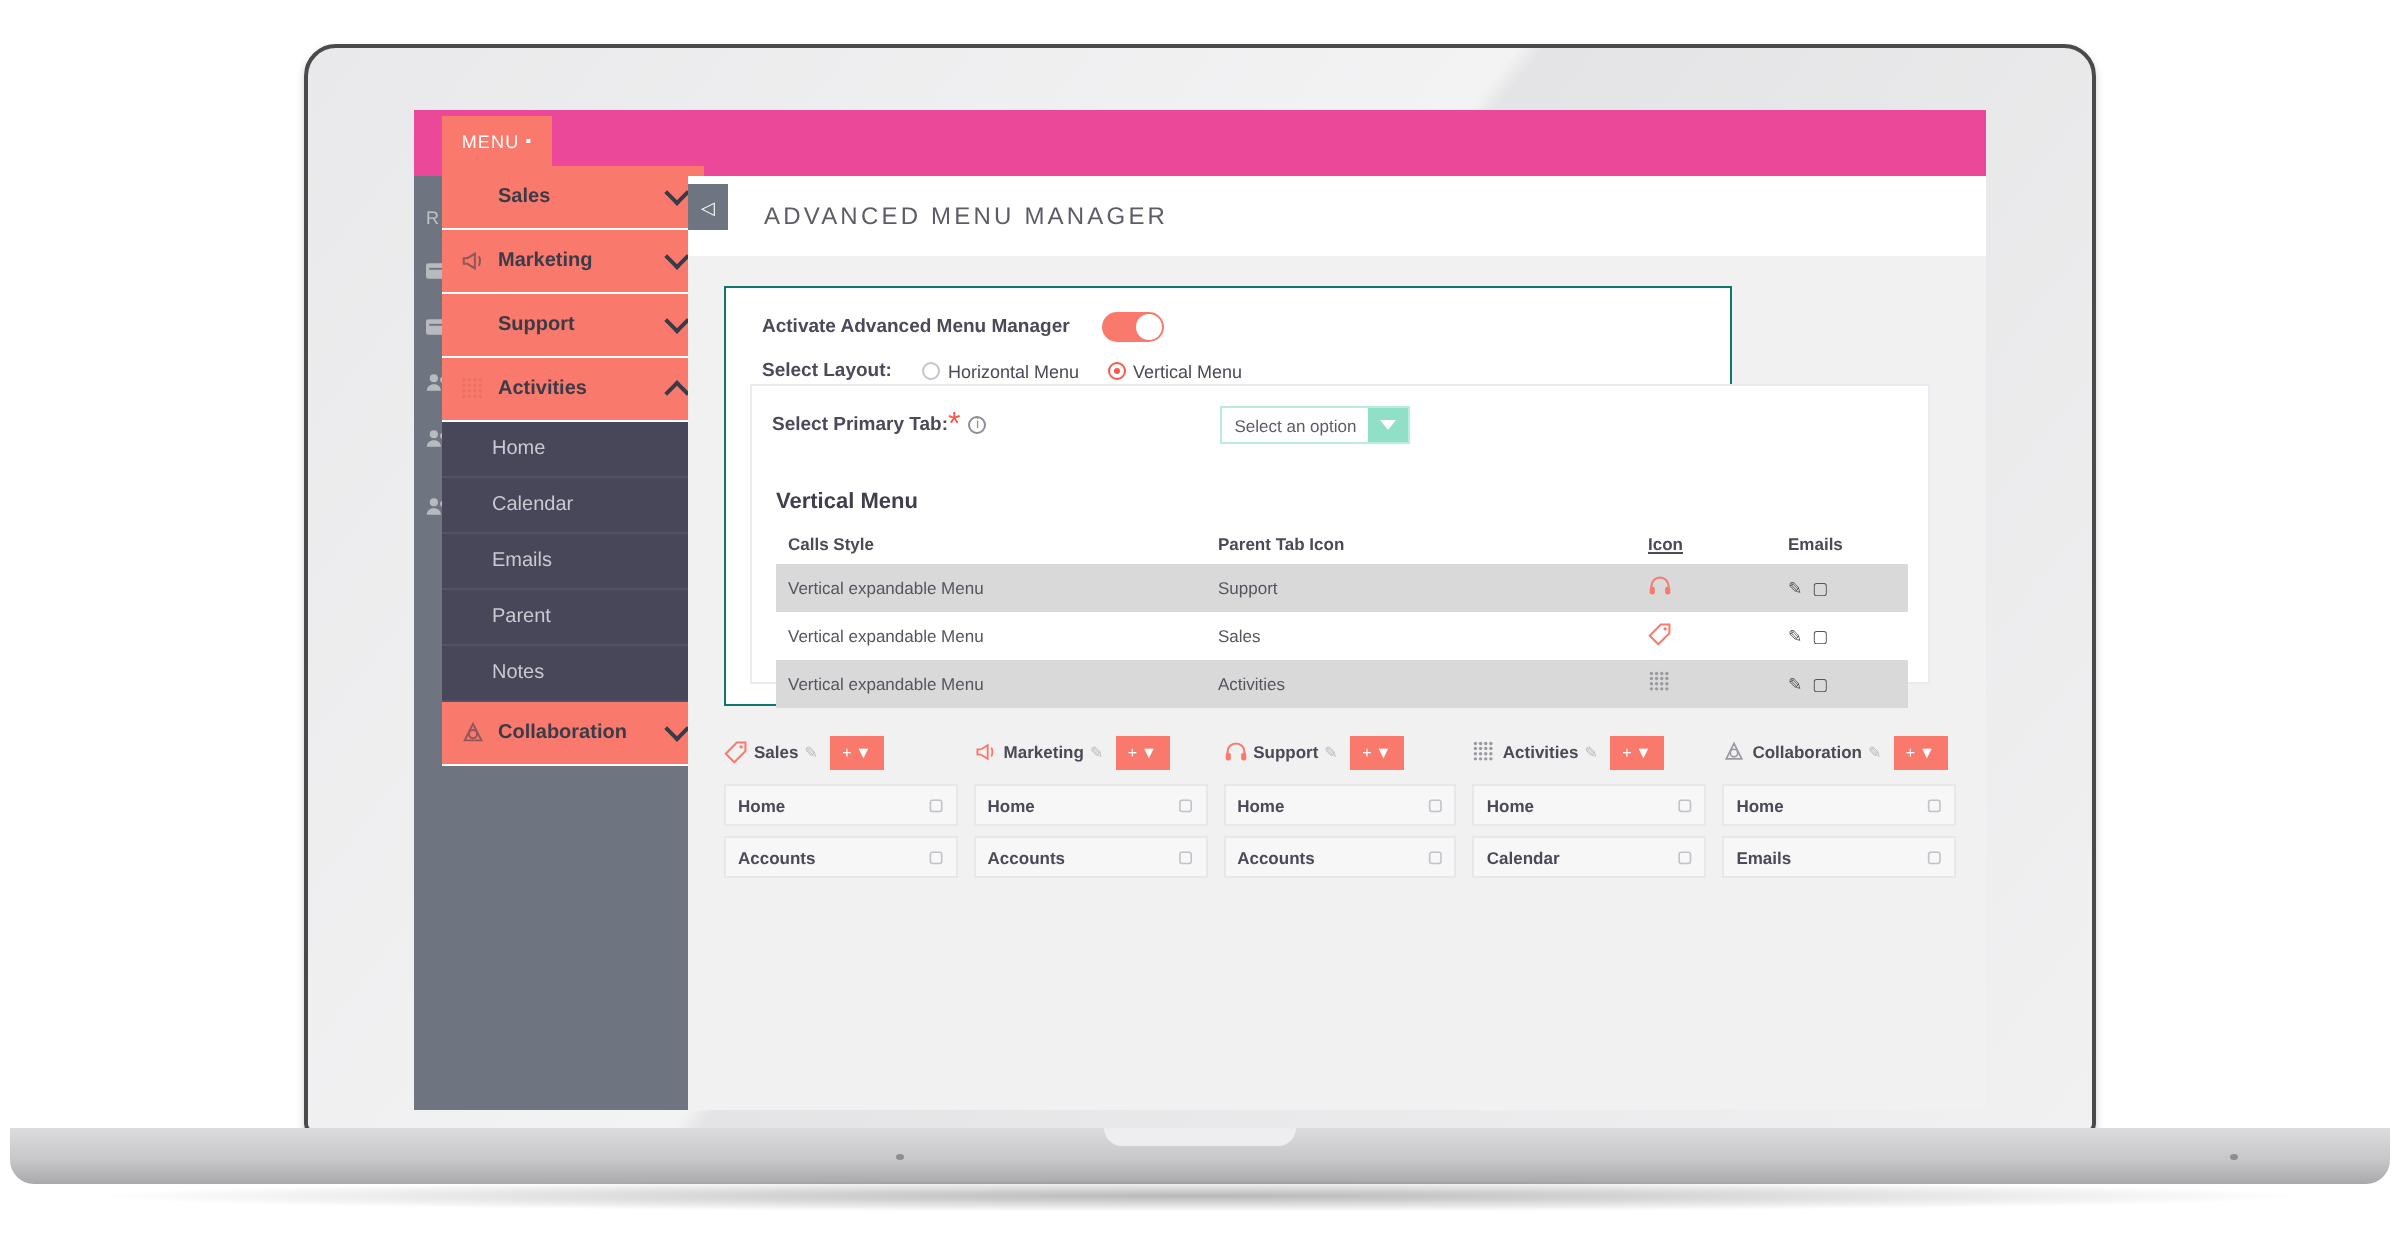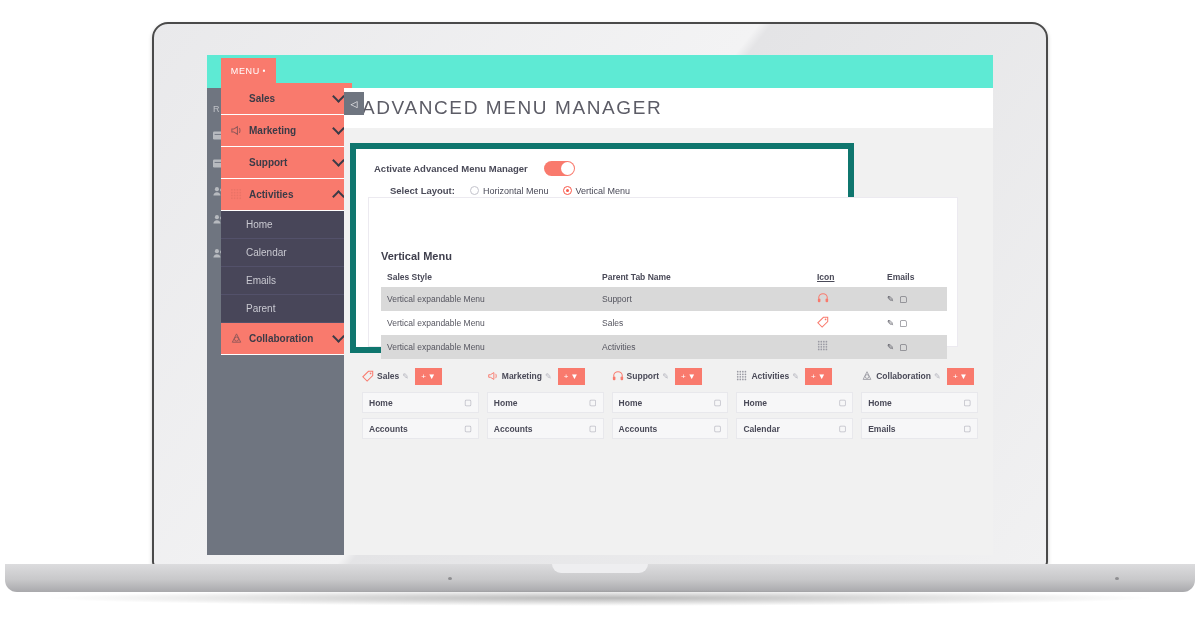--- a/index.html
+++ b/index.html
@@ -45,21 +45,21 @@
   .base-dot.l { left: 443px; }
   .base-dot.r { left: 1110px; }
   .shadow {
     position:absolute; left: 40px; top: 590px; width: 1120px; height: 16px;
     background: radial-gradient(ellipse at center, rgba(0,0,0,.28) 0%, rgba(0,0,0,0) 70%);
   }
 
   
   .topbar {
     position:absolute; left:0; top:0; width:923px; height:33px;
-    background:#5eead4;
+    background:#ec4899;
     text-align:center;
   }
   .menu-btn {
     position:absolute; left:14px; top:3px; width:55px; height:25px;
     background:#f97a6d; color:#fff; font-size:9px; letter-spacing:.6px;
     display:flex; align-items:center; justify-content:center; cursor:pointer;
   }
   .menu-btn .dot { margin-left:3px; font-size:8px; }
   .create-btn {
     position:absolute; right:-12px; top:5px; width:58px; height:22px;
@@ -95,35 +95,35 @@
   }
 
   
   .content { position:absolute; left:137px; top:33px; width:649px; height:467px; background:#f1f1f1; }
   .page-head { height:40px; background:#fff; display:flex; align-items:center; padding-left:18px; }
   .collapse {
     position:absolute; left:137px; top:37px; width:20px; height:23px;
     background:#6f7580; color:#fff; font-size:9px;
     display:flex; align-items:center; justify-content:center; cursor:pointer;
   }
-  .page-title { font-size:19px; letter-spacing:1.6px; color:#5c5c66; }
+  .page-title { margin-left:20px; font-size:12px; letter-spacing:1.6px; color:#5c5c66; }
 
   .card {
-    position:absolute; left:6px; top:55px; width:504px; height:210px;
-    background:#fff; border:6px solid #0f766e;
+    position:absolute; left:18px; top:55px; width:504px; height:210px;
+    background:#fff; border:1px solid #0f766e;
   }
   .row1 { display:flex; align-items:center; padding:12px 0 0 18px; }
   .lbl-bold { font-size:9.5px; font-weight:bold; color:#4a4a58; }
   .toggle {
     width:31px; height:15px; border-radius:9px; background:#f97a6d;
     position:relative; margin-left:16px; cursor:pointer;
   }
   .toggle:after { content:""; position:absolute; right:1px; top:1px; width:13px; height:13px; border-radius:50%; background:#fff; }
 
-  .row2 { display:flex; align-items:center; padding:9px 0 0 34px; }
+  .row2 { display:flex; align-items:center; padding:9px 0 0 18px; }
   .radio { display:flex; align-items:center; margin-right:14px; font-size:9px; color:#4a4a58; cursor:pointer; }
   .radio .rb { width:9px; height:9px; border-radius:50%; border:1px solid #c3c3cc; margin-right:4px; background:#fff; position:relative; }
   .radio.on .rb { border-color:#f9584a; }
   .radio.on .rb:after { content:""; position:absolute; left:2px; top:2px; width:3px; height:3px; border-radius:50%; background:#f9584a; }
 
   .inner {
     position:absolute; left:12px; top:48px; width:590px; height:150px;
     border:1px solid #eceaf0; background:#fff;
   }
   .style-row { display:flex; align-items:center; padding:7px 10px 0 10px; }
@@ -261,20 +261,21 @@
         </svg>
         <span class="lbl">Activities</span>
         <span class="chev up"></span>
       </div>
 
       <div>
         <div class="dd-sub">Home</div>
         <div class="dd-sub">Calendar</div>
         <div class="dd-sub">Emails</div>
         <div class="dd-sub">Parent</div>
+        <div class="dd-sub">Notes</div>
       </div>
 
       <div class="dd-group">
         <svg class="ico" viewBox="0 0 14 14">
             <path d="M7 2 L11.5 11 H2.5 Z" fill="none" stroke="#3b3b47" stroke-width="1"></path>
             <circle cx="7" cy="7.6" r="2.2" fill="none" stroke="#3b3b47" stroke-width="1"></circle>
           </svg>
         <span class="lbl">Collaboration</span>
         <span class="chev"></span>
       </div>
@@ -298,28 +299,39 @@
             <span>Horizontal Menu</span>
           </label>
           <label class="radio on">
             <span class="rb"></span>
             <span>Vertical Menu</span>
           </label>
         </div>
 
         <div class="inner">
 
+          <div class="tab-row">
+            <span class="lbl-bold">Select Primary Tab:</span>
+            <span class="req">*</span>
+            <span class="info">i</span>
+            <div class="select">
+              <span class="txt">Select an option</span>
+              <span class="arw">
+                  <i></i>
+                </span>
+            </div>
+          </div>
 
           <div class="vm-title">Vertical Menu</div>
 
           <table class="vm">
             <thead>
               <tr>
-                <th style="width:215px;">Sales Style</th>
-                <th style="width:215px;">Parent Tab Name</th>
+                <th style="width:215px;">Calls Style</th>
+                <th style="width:215px;">Parent Tab Icon</th>
                 <th style="width:70px;text-decoration:underline;">Icon</th>
                 <th>Emails</th>
               </tr>
             </thead>
             <tbody>
               <tr class="alt">
                 <td>Vertical expandable Menu</td>
                 <td>Support</td>
                 <td>
                   <svg width="12" height="12" viewBox="0 0 14 14">

